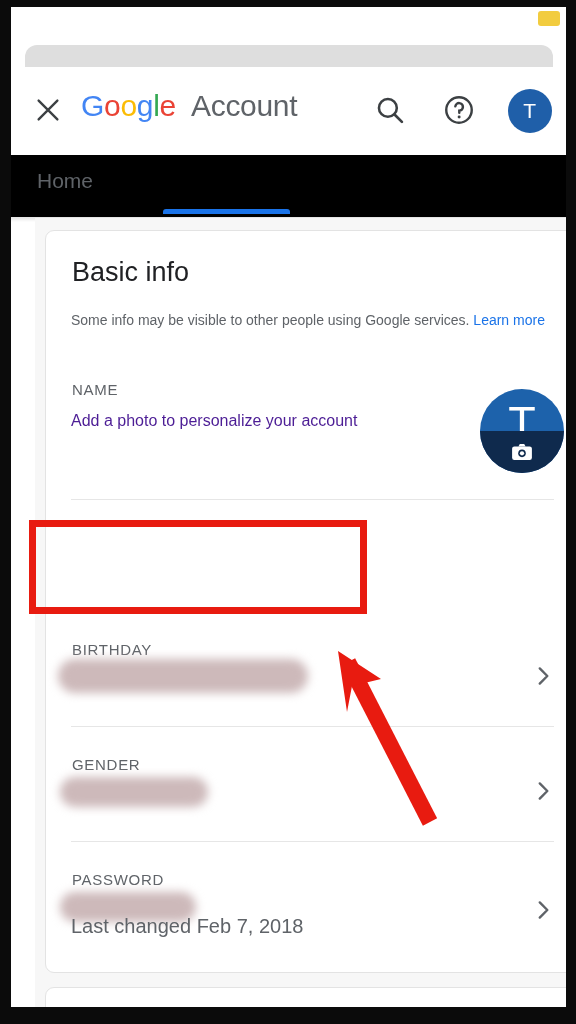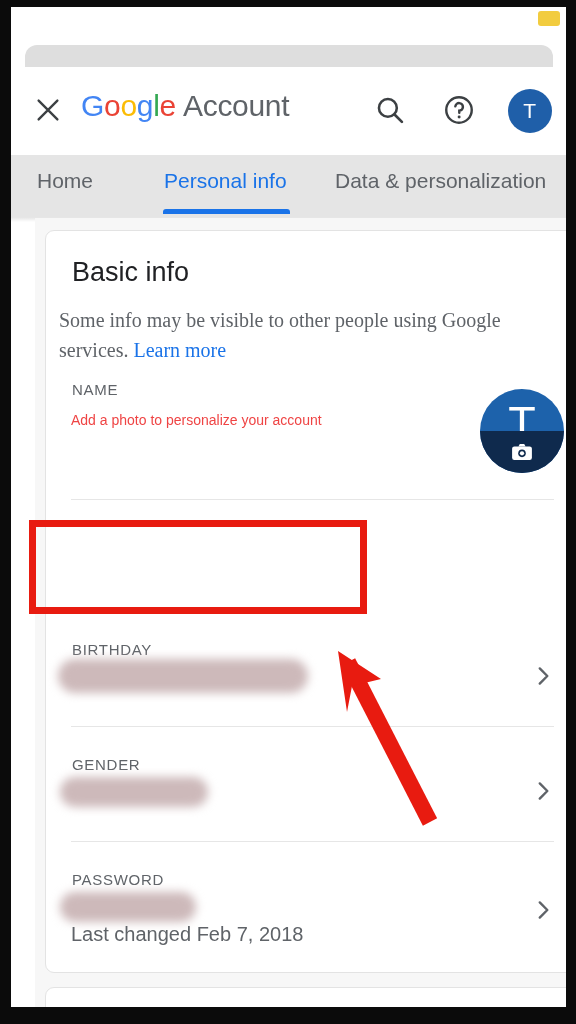--- a/index.html
+++ b/index.html
@@ -64,21 +64,21 @@
     position: absolute;
     left: 70px; top: 22px;
     font-size: 30px;
     letter-spacing: -0.3px;
     white-space: nowrap;
   }
   .brand .g-logo { font-weight: 400; }
   .brand .g-logo span { font-family: "Liberation Sans", sans-serif; }
   .brand .word-account {
     color: #5f6368;
-    margin-left: 7px;
+    margin-left: 15px;
   }
   .hdr-icon {
     position: absolute;
     top: 26px;
     width: 34px; height: 34px;
     cursor: pointer;
   }
   .search-icon { left: 362px; }
   .help-icon   { left: 431px; }
   .avatar {
@@ -93,21 +93,21 @@
     align-items: center;
     justify-content: center;
     letter-spacing: 0.5px;
   }
 
   
   .tabbar {
     position: absolute;
     left: 0; top: 148px;
     width: 555px; height: 62px;
-    background: #e5e5e5;
+    background: #000000;
     white-space: nowrap;
   }
   .tab {
     position: absolute;
     top: 14px;
     font-size: 21px;
     color: #5f6368;
     cursor: pointer;
   }
   .tab-home { left: 26px; }
@@ -148,26 +148,25 @@
   .card-contact { top: 769px; height: 70px; }
 
   .card-title {
     position: absolute;
     left: 26px; top: 26px;
     font-size: 27px;
     color: #202124;
   }
   .card-desc {
     position: absolute;
-    left: 13px; top: 74px;
+    left: 25px; top: 74px;
     width: 480px;
-    font-size: 20px;
+    font-size: 14px;
     line-height: 30px;
     color: #5f6368;
-    font-family: Liberation Serif, serif;
   }
   .card-desc a {
     color: #1a73e8;
     text-decoration: none;
   }
 
   
   .row {
     position: absolute;
     left: 0;
@@ -176,22 +175,22 @@
   .row-label {
     position: absolute;
     left: 26px;
     font-size: 15px;
     letter-spacing: 0.7px;
     color: #5f6368;
   }
   .row-value {
     position: absolute;
     left: 25px;
-    font-size: 14px;
-    color: #ef4444;
+    font-size: 16px;
+    color: #4c1d95;
   }
   .row-sub {
     position: absolute;
     left: 25px;
     font-size: 20px;
     color: #5f6368;
   }
   .chevron {
     position: absolute;
     right: 22px;
@@ -305,22 +304,20 @@
         </svg>
       </div>
 
       <div class="avatar">
         <span>T</span>
       </div>
     </div>
 
     <div class="tabbar">
       <div class="tab tab-home">Home</div>
-      <div class="tab tab-personal">Personal info</div>
-      <div class="tab tab-data">Data &amp; personalization</div>
       <div class="tab-underline"></div>
     </div>
     <div class="header-shadow"></div>
 
     <div class="page-body">
 
       <div class="card card-basic">
 
         <div class="card-title">Basic info</div>
 
@@ -366,21 +363,21 @@
             <svg width="26" height="26" viewBox="0 0 24 24">
               <path d="M9 5 L16 12 L9 19" stroke="#5f6368" stroke-width="2.2" fill="none" stroke-linecap="round" stroke-linejoin="round"></path>
             </svg>
           </div>
           <div class="divider" style="top:97px"></div>
         </div>
 
         <div class="row row-pass">
           <div class="row-label" style="top:12px">PASSWORD</div>
           <div class="redact" style="left:14px; top:33px; width:136px; height:30px;"></div>
-          <div class="row-sub" style="top:64px">Last changed Feb 7, 2018</div>
+          <div class="row-sub" style="top:56px">Last changed Feb 7, 2018</div>
           <div class="chevron" style="top:38px">
             <svg width="26" height="26" viewBox="0 0 24 24">
               <path d="M9 5 L16 12 L9 19" stroke="#5f6368" stroke-width="2.2" fill="none" stroke-linecap="round" stroke-linejoin="round"></path>
             </svg>
           </div>
         </div>
       </div>
 
       <div class="card card-contact">
         

